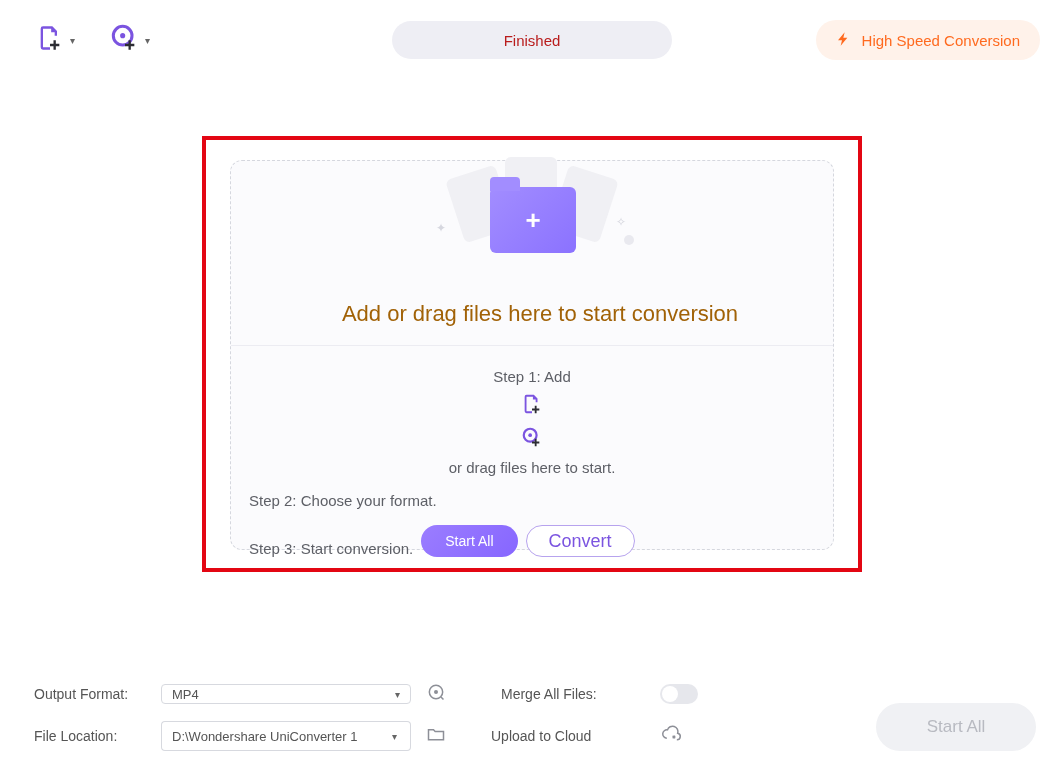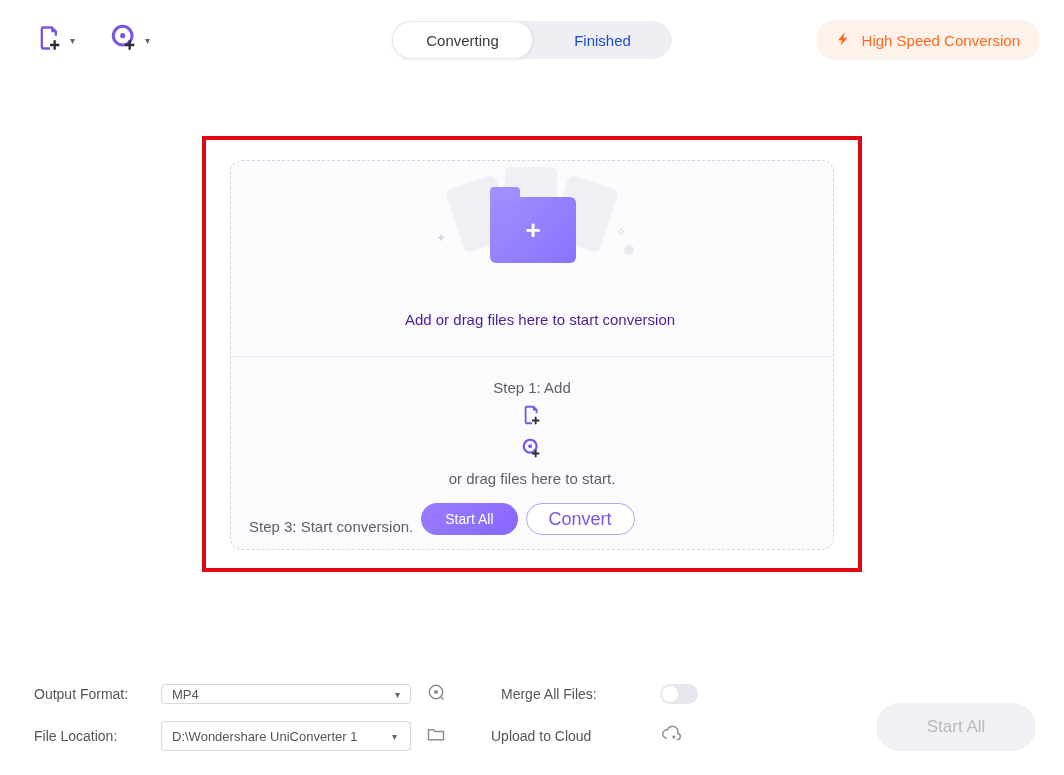--- a/index.html
+++ b/index.html
@@ -29,21 +29,21 @@
     display: flex;
     background: #eeeef4;
     border-radius: 26px;
     height: 38px;
     width: 280px;
   }
   .tab-switch .tab {
     flex: 1;
     display: flex; align-items: center; justify-content: center;
     font-size: 15px;
-    color: #1d4ed8;
+    color: #b91c1c;
     border-radius: 26px;
     cursor: pointer;
   }
   .tab-switch .tab.active {
     background: #ffffff;
     color: #3a3a3a;
     box-shadow: 0 1px 4px rgba(0,0,0,.08);
     border: 1px solid #e6e6ef;
   }
 
@@ -108,21 +108,21 @@
     content:""; position:absolute; left:0; top:-10px;
     width:30px; height:14px; border-radius:4px 4px 0 0;
     background:#a28dff;
   }
   .folder .plus { color:#fff; font-size:26px; font-weight:700; line-height:1; }
   .sparkle { position:absolute; color:#d6d7df; font-size:12px; }
   .sparkle.s1{ left:-6px; top:60px }
   .sparkle.s2{ right:-4px; top:54px }
   .circ { position:absolute; width:10px; height:10px; border-radius:50%; background:#e9e9ef; right:-12px; top:74px }
 
-  .drop-text { color:#4c1d95; font-size:15px;margin-left:16px; }
+  .drop-text { color:#a16207; font-size:22px;margin-left:16px; }
 
   .steps {
     padding: 22px 18px 14px 18px;
     display: flex; flex-direction: column; gap: 16px;
     font-size: 15px; color:#5d5f66;
   }
   .step-row { display:flex; align-items:center; gap:8px;flex-direction:column; }
   .step-row .mini-icon { margin: 0 2px; }
   .step3-row { display:flex; align-items:flex-end; gap:8px; }
   .step3-row .btn-primary {
@@ -208,21 +208,20 @@
             <circle cx="10" cy="10" r="8" fill="none" stroke="#7b54e0" stroke-width="2.6"></circle>
             <circle cx="10" cy="10" r="2.2" fill="#7b54e0"></circle>
             <path fill="#2c2d33" d="M17 14v3h3v2h-3v3h-2v-3h-3v-2h3v-3z"></path>
           </svg>
       </span>
       <span class="chev">▾</span>
     </div>
   </div>
 
   <div class="tab-switch">
-    <div class="tab active">Converting</div>
     <div class="tab">Finished</div>
   </div>
 
   <div class="hsc-pill">
     <span>
       <svg width="16" height="18" viewBox="0 0 24 24">
           <path fill="#ff6a1f" d="M13 2 3 14h6l-2 8L17 10h-6z"></path>
         </svg>
     </span>
     <span>High Speed Conversion</span>
@@ -260,20 +259,21 @@
           <span class="mini-icon">
             <svg width="22" height="22" viewBox="0 0 24 24">
                 <circle cx="10" cy="10" r="7" fill="none" stroke="#7b54e0" stroke-width="2.4"></circle>
                 <circle cx="10" cy="10" r="2" fill="#7b54e0"></circle>
                 <path fill="#2c2d33" d="M17 14v3h3v2h-3v3h-2v-3h-3v-2h3v-3z"></path>
               </svg>
           </span>
           <span>or drag files here to start.</span>
         </div>
 
+        <div>Step 2: Choose your format.</div>
 
         <div class="step3-row">
           <span>Step 3: Start conversion.</span>
           <button class="btn-primary">Start All</button>
           <button class="btn-secondary">Convert</button>
         </div>
       </div>
 
     </div>
   </div>

